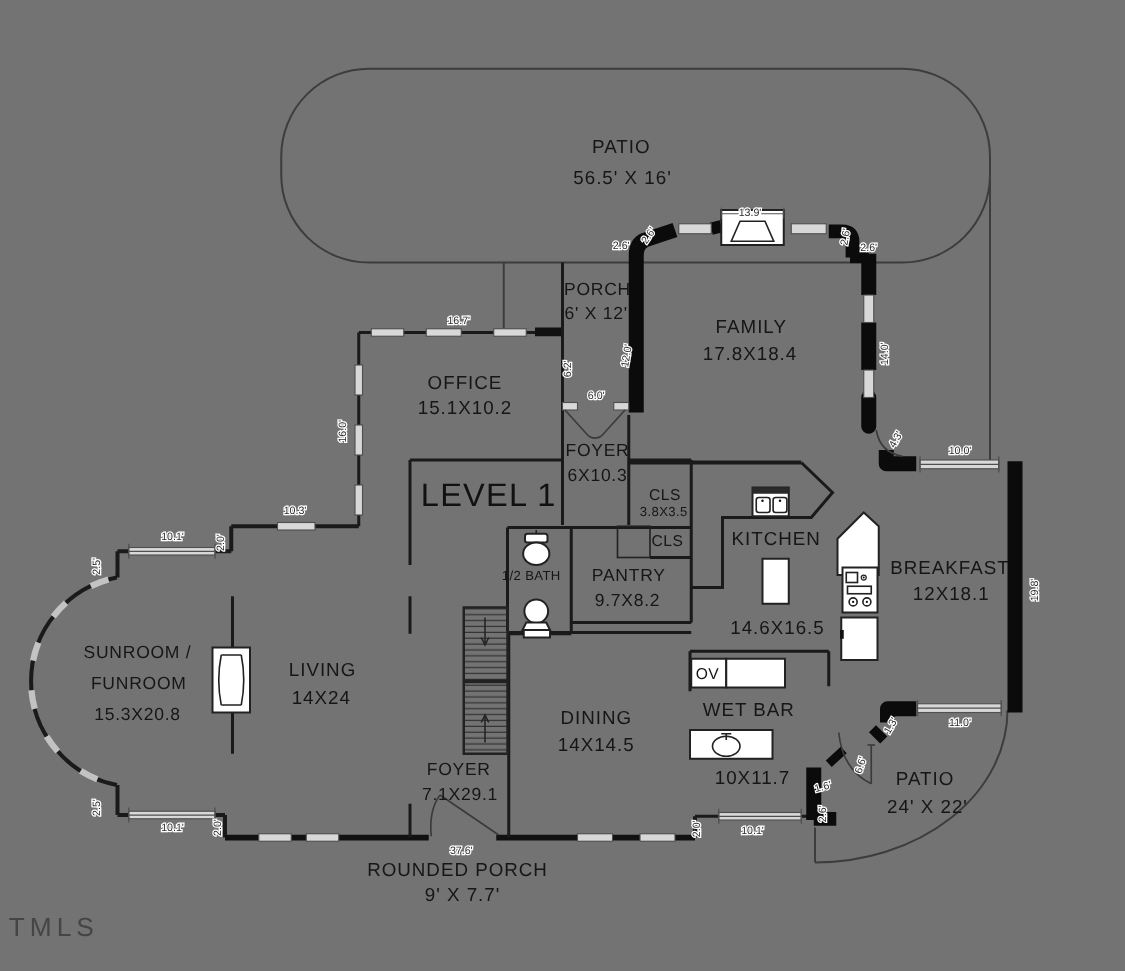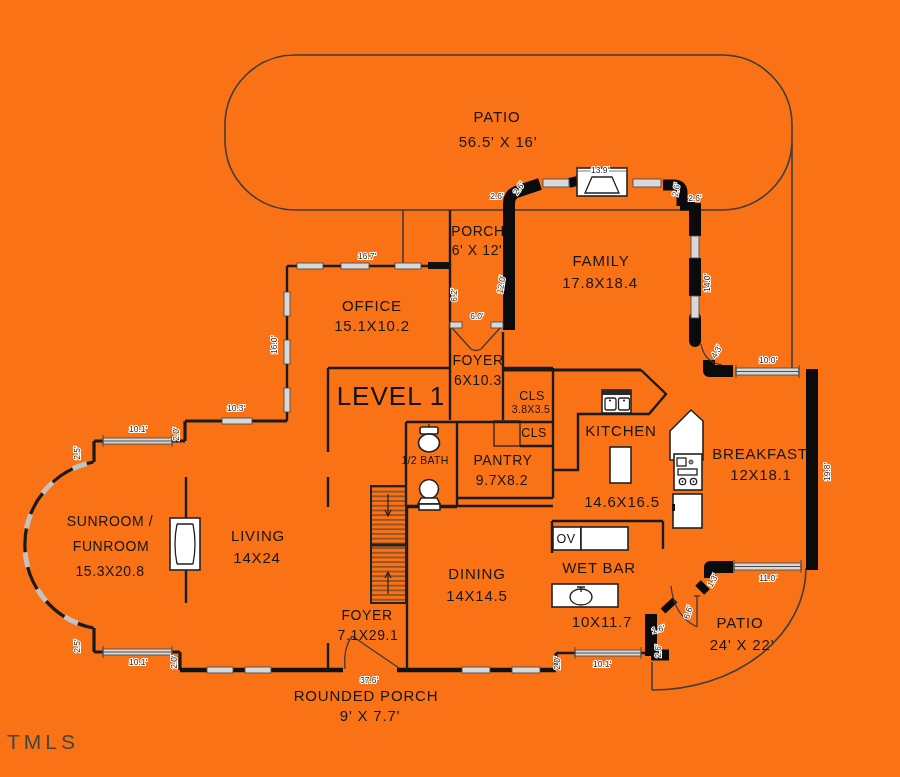--- a/index.html
+++ b/index.html
@@ -1,16 +1,16 @@
 <!DOCTYPE html>
 <html><head>
 <meta charset="utf-8">
 <style>
   html,body{margin:0;padding:0;background:#ffffff;}
-  .page{width:900px;height:777px;position:relative;background:#f97316;overflow:hidden;}
+  .page{width:900px;height:777px;position:relative;background:#737373;overflow:hidden;}
   svg{display:block;}
   .thin  {stroke:#1a1a1a;stroke-width:2.4;fill:none;}
   .thin3 {stroke:#1a1a1a;stroke-width:3.2;fill:none;}
   .thin4 {stroke:#111;stroke-width:4.6;fill:none;}
   .lite  {stroke:#3d3d3d;stroke-width:1.6;fill:none;}
   .thick {stroke:#0b0b0b;fill:none;stroke-linejoin:round;}
   .win   {fill:#d8d8d8;stroke:#4f4f4f;stroke-width:.9;}
   .winl  {stroke:#4f4f4f;stroke-width:1;fill:none;}
   .fix   {stroke:#222;fill:#fff;stroke-width:1.6;}
   .fixl  {stroke:#222;fill:none;stroke-width:1.3;}

